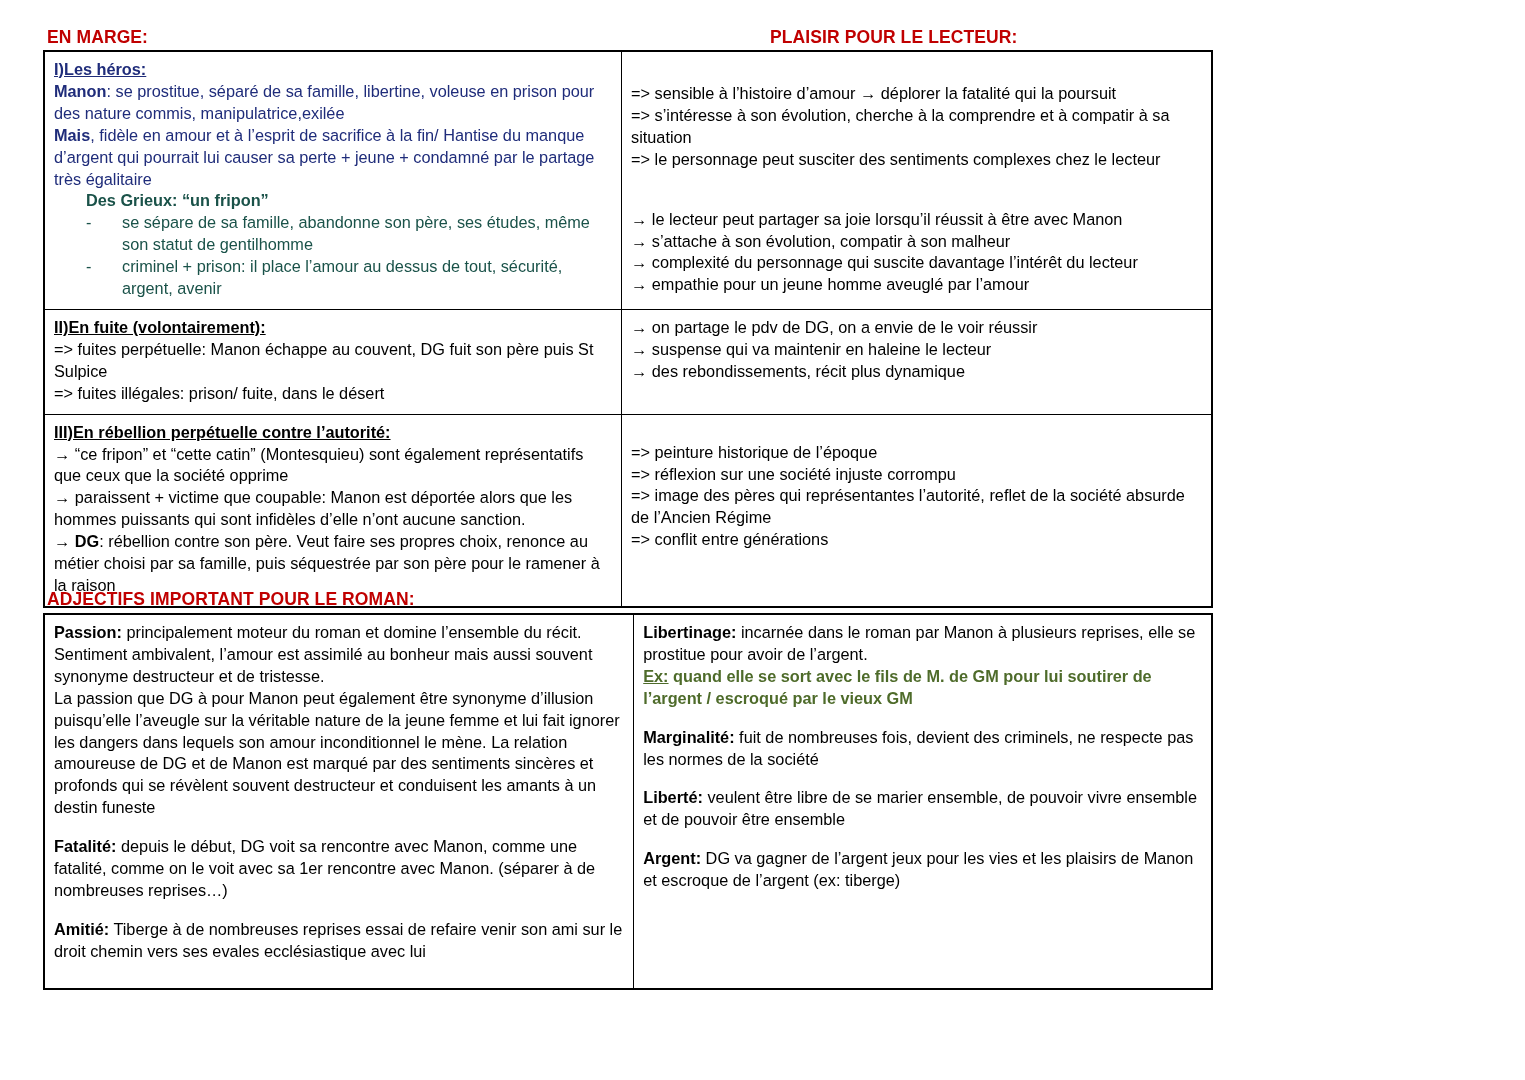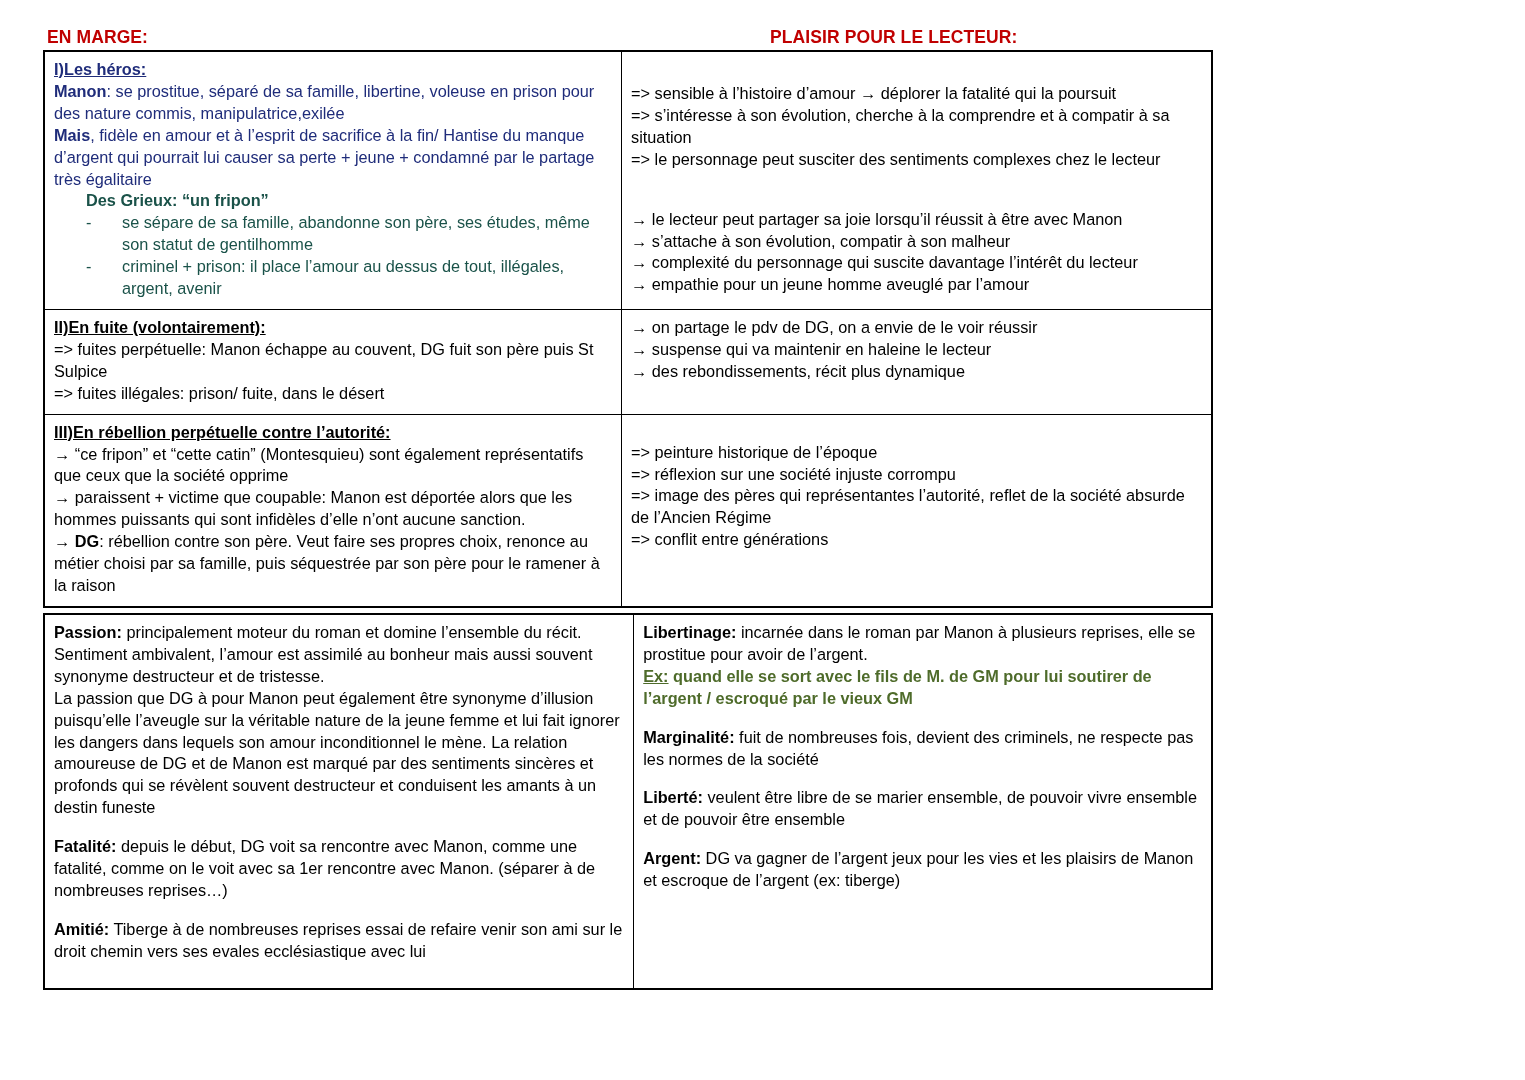--- a/index.html
+++ b/index.html
@@ -99,21 +99,21 @@
           <p class="l heading-row">
             <span class="navy b u">I)Les héros:</span>
           </p>
           <p class="l"><span class="navy b">Manon</span><span class="navy">: se prostitue, séparé de sa famille, libertine, voleuse en prison pour des nature commis, manipulatrice,exilée</span></p>
           <p class="l"><span class="navy b">Mais</span><span class="navy">, fidèle en amour et à l’esprit de sacrifice à la fin/ Hantise du manque d’argent qui pourrait lui causer sa perte + jeune + condamné par le partage très égalitaire</span></p>
           <p class="l heading-row">
             <span class="teal b">Des Grieux: “un fripon”</span>
           </p>
           <ul class="bullets teal">
             <li><span class="dash">-</span><span>se sépare de sa famille, abandonne son père, ses études, même son statut de gentilhomme</span></li>
-            <li><span class="dash">-</span><span>criminel + prison: il place l’amour au dessus de tout, illégales, argent, avenir</span></li>
+            <li><span class="dash">-</span><span>criminel + prison: il place l’amour au dessus de tout, sécurité, argent, avenir</span></li>
           </ul>
         </td>
         <td class="right">
           <div style="height:24px;"></div>
           <p class="l bleed">=&gt; sensible à l’histoire d’amour → déplorer la fatalité qui la poursuit</p>
           <p class="l bleed">=&gt; s’intéresse à son évolution, cherche à la comprendre et à compatir à sa situation</p>
           <p class="l bleed">=&gt; le personnage peut susciter des sentiments complexes chez le lecteur</p>
           <div class="gap-lg"></div>
           <p class="l bleed">→ le lecteur peut partager sa joie lorsqu’il réussit à être avec Manon</p>
           <p class="l bleed">→ s’attache à son évolution, compatir à son malheur</p>
@@ -151,20 +151,23 @@
           <p class="l">=&gt; peinture historique de l’époque</p>
           <p class="l">=&gt; réflexion sur une société injuste corrompu</p>
           <p class="l">=&gt; image des pères qui représentantes l’autorité, reflet de la société absurde de l’Ancien Régime</p>
           <p class="l">=&gt; conflit entre générations</p>
         </td>
       </tr>
     </tbody>
       </table>
   </div>
 
+  <div style="position:absolute; left:47px; top:589px;">
+    <span class="section-heading">ADJECTIFS IMPORTANT POUR LE ROMAN:</span>
+  </div>
 
   <div style="position:absolute; left:43px; top:613px;">
     <table class="tbl bottom">
       <tbody>
           <tr>
         <td class="left" style="height:357px;margin-top:23px;">
           <p class="l"><span class="b">Passion:</span><span> principalement moteur du roman et domine l’ensemble du récit. Sentiment ambivalent, l’amour est assimilé au bonheur mais aussi souvent synonyme destructeur et de tristesse.</span></p>
           <p class="sp">La passion que DG à pour Manon peut également être synonyme d’illusion puisqu’elle l’aveugle sur la véritable nature de la jeune femme et lui fait ignorer les dangers dans lequels son amour inconditionnel le mène. La relation amoureuse de DG et de Manon est marqué par des sentiments sincères et profonds qui se révèlent souvent destructeur et conduisent les amants à un destin funeste</p>
           <p class="sp"><span class="b">Fatalité:</span><span> depuis le début, DG voit sa rencontre avec Manon, comme une fatalité, comme on le voit avec sa 1er rencontre avec Manon. (séparer à de nombreuses reprises…)</span></p>
           <p class="l"><span class="b">Amitié:</span><span> Tiberge à de nombreuses reprises essai de refaire venir son ami sur le droit chemin vers ses evales ecclésiastique avec lui</span></p>

